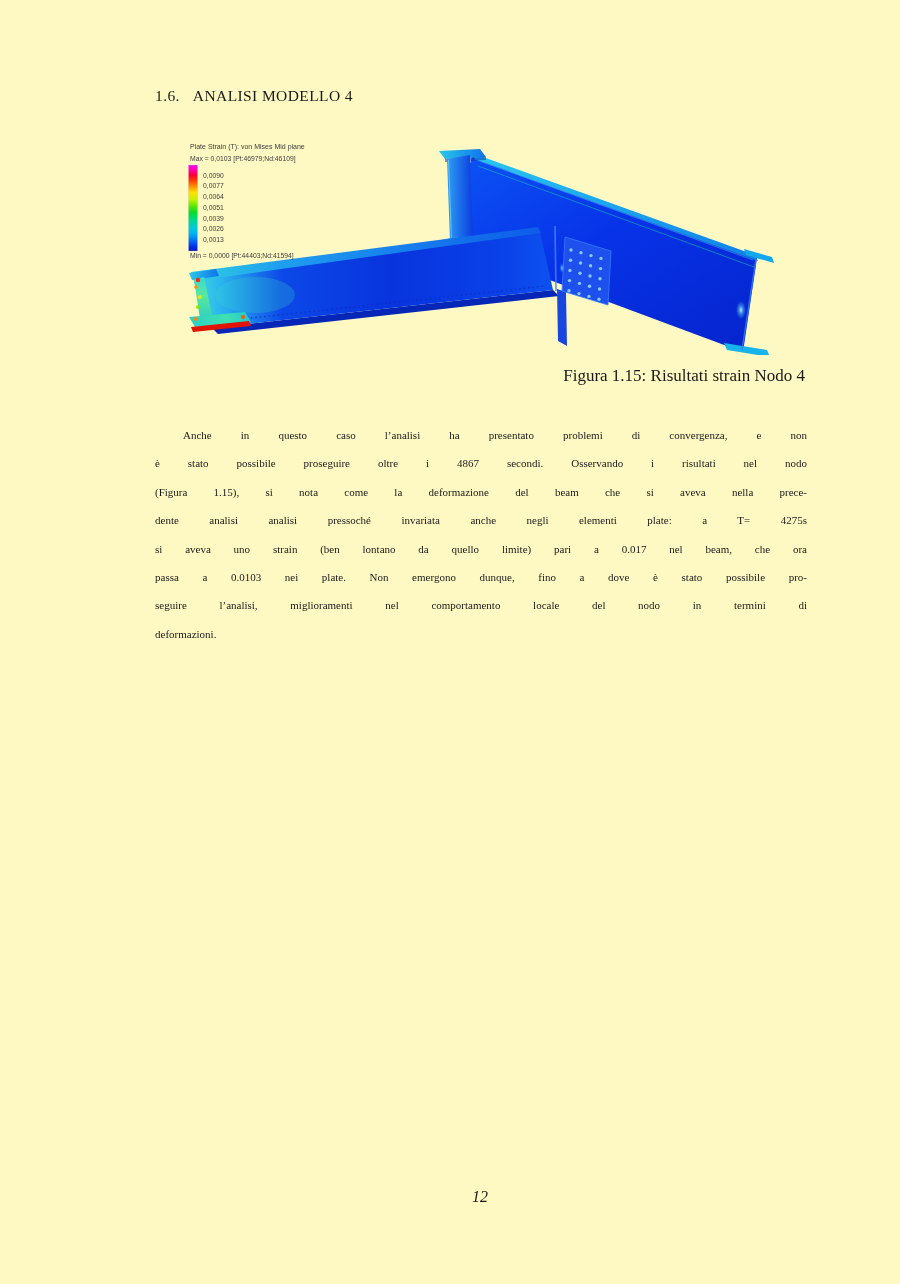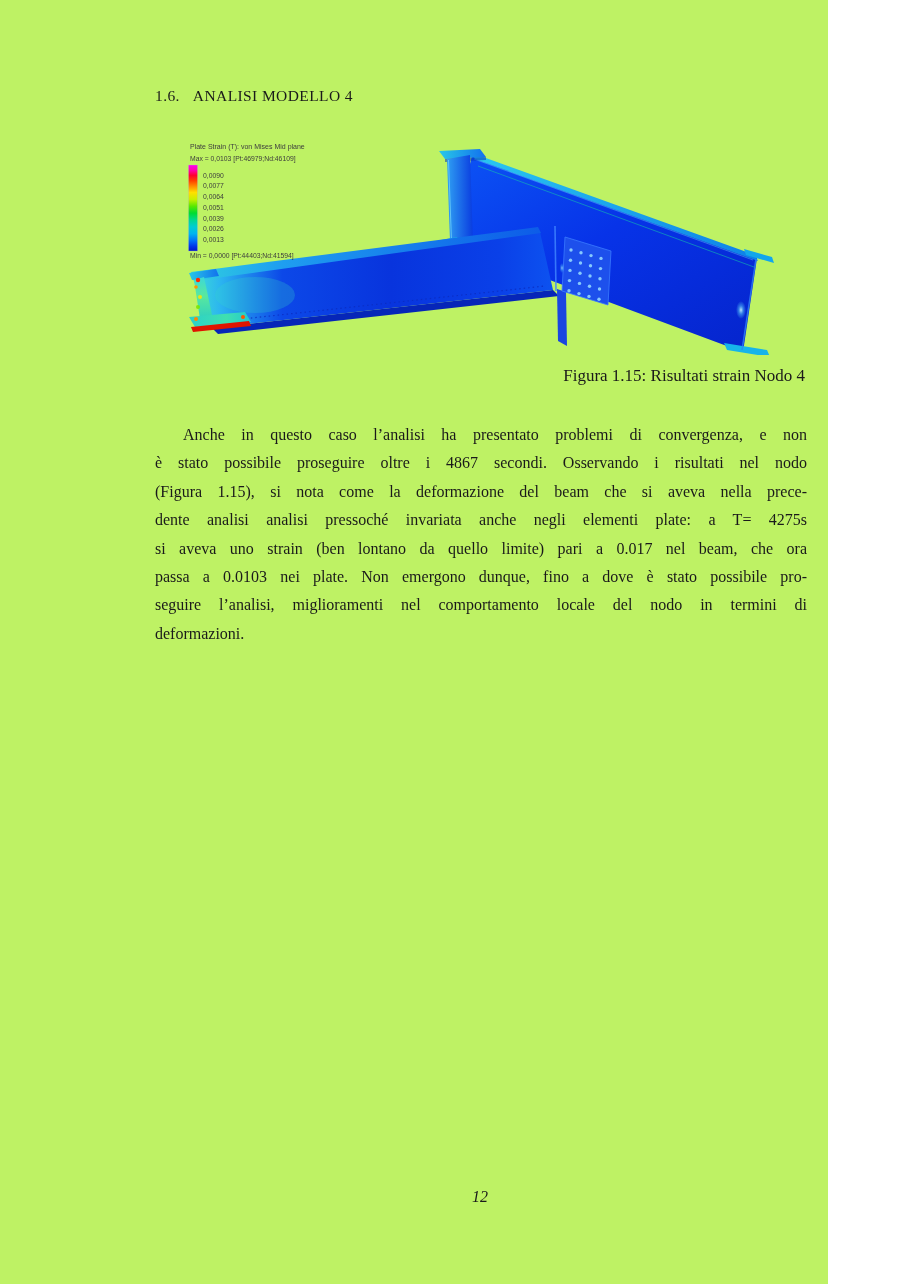--- a/index.html
+++ b/index.html
@@ -1,20 +1,20 @@
 <!DOCTYPE html>
 <html><head>
 <meta charset="utf-8">
 <style>
   html, body { margin: 0; padding: 0; background: #ffffff; }
   .page {
     position: relative;
-    width: 828px;
+    width: 900px;
     height: 1284px;
-    background: #bef264;
+    background: #fef9c3;
     font-family: "Liberation Serif", serif;
     color: #1a1a1a;
     overflow: hidden;
   }
   .section-header {
     position: absolute;
     left: 155px;
     top: 87px;
     font-size: 15.5px;
     letter-spacing: 0.4px;
@@ -35,21 +35,21 @@
     top: 366px;
     width: 650px;
     text-align: right;
     font-size: 17px;
   }
   .body-text {
     position: absolute;
     left: 155px;
     top: 421px;
     width: 652px;
-    font-size: 16px;
+    font-size: 11px;
   }
   .body-line {
     line-height: 28.4px;
     height: 28.4px;
     text-align: justify;
     text-align-last: justify;
     overflow: hidden;
   }
   .body-line.first { text-indent: 28px; }
   .body-line.last { text-align: left; text-align-last: left; }

